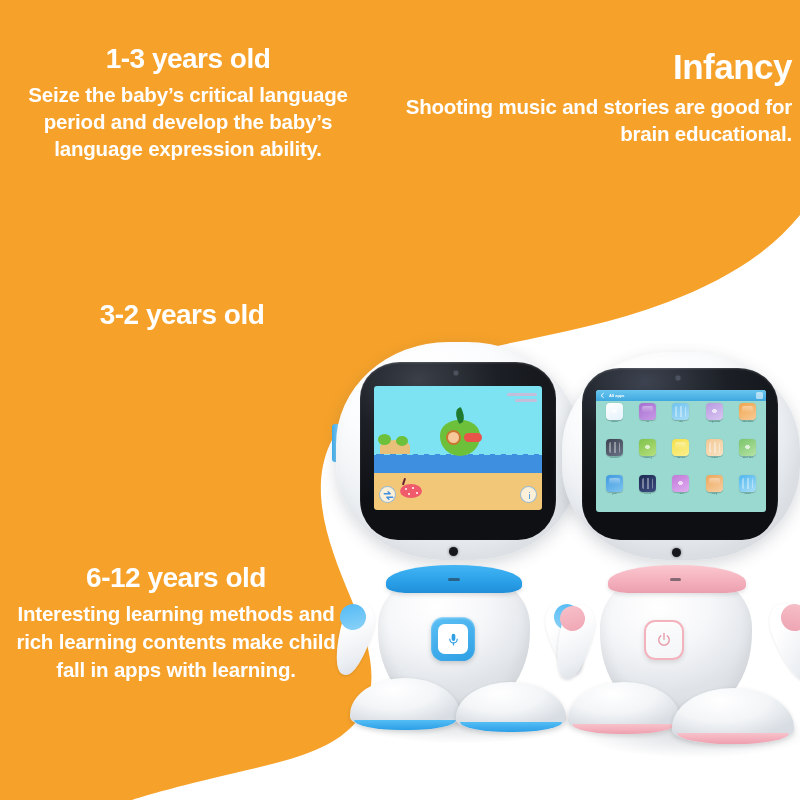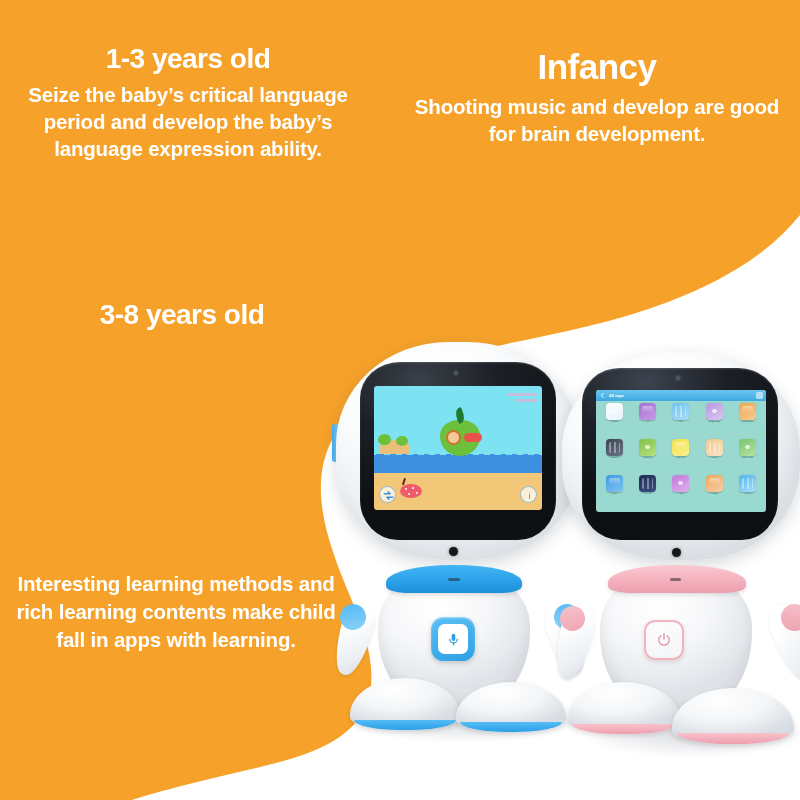--- a/index.html
+++ b/index.html
@@ -22,21 +22,21 @@
   .txt-title {
     font-size:28px; font-weight:700; letter-spacing:-0.5px;
     line-height:1.08; white-space:nowrap;
   }
   .txt-body {
     font-size:20.5px; font-weight:700; line-height:1.32;
     letter-spacing:-0.2px; margin-top:7px;
   }
 
   #block-1-3   { left:8px;   top:44px;  width:360px; }
-  #block-inf   { left:402px; top:48px;  width:390px; }
+  #block-inf   { left:402px; top:48px;  width:390px;text-align:right; }
   #block-3-6   { left:8px;   top:300px; width:348px; }
   #block-6-12  { left:2px;   top:563px; width:348px; }
 
   #block-inf .txt-title { font-size:35px; }
   #block-3-6 .txt-body, #block-6-12 .txt-body { line-height:1.36; }
 
   
   .robot { position:absolute; }
 
   
@@ -122,28 +122,29 @@
              L0,800 Z" fill="#f6a22a"></path>
   </svg>
 
   <div class="txt-block" id="block-1-3">
     <div class="txt-title">1-3 years old</div>
     <div class="txt-body">Seize the baby’s critical language period and develop the baby’s language expression ability.</div>
   </div>
 
   <div class="txt-block" id="block-inf">
     <div class="txt-title">Infancy</div>
-    <div class="txt-body">Shooting music and develop are good for brain development.</div>
+    <div class="txt-body">Shooting music and stories are good for brain educational.</div>
   </div>
 
   <div class="txt-block" id="block-3-6">
-    <div class="txt-title">3-8 years old</div>
+    <div class="txt-title">3-2 years old</div>
   </div>
 
   <div class="txt-block" id="block-6-12">
+    <div class="txt-title">6-12 years old</div>
     <div class="txt-body">Interesting learning methods and rich learning contents make child fall in apps with learning.</div>
   </div>
 
   <div class="shadow-ground" style="left:350px;top:700px;width:230px;height:44px;"></div>
   <div class="shadow-ground" style="left:580px;top:712px;width:230px;height:46px;"></div>
 
   <div class="robot" id="blue-robot" style="left:330px;top:340px;width:260px;height:400px;">
 
     <div class="side-btn" style="left:2px;top:84px;width:9px;height:38px;
          background:linear-gradient(90deg,#3fb0f2,#9fd9f8);"></div>

